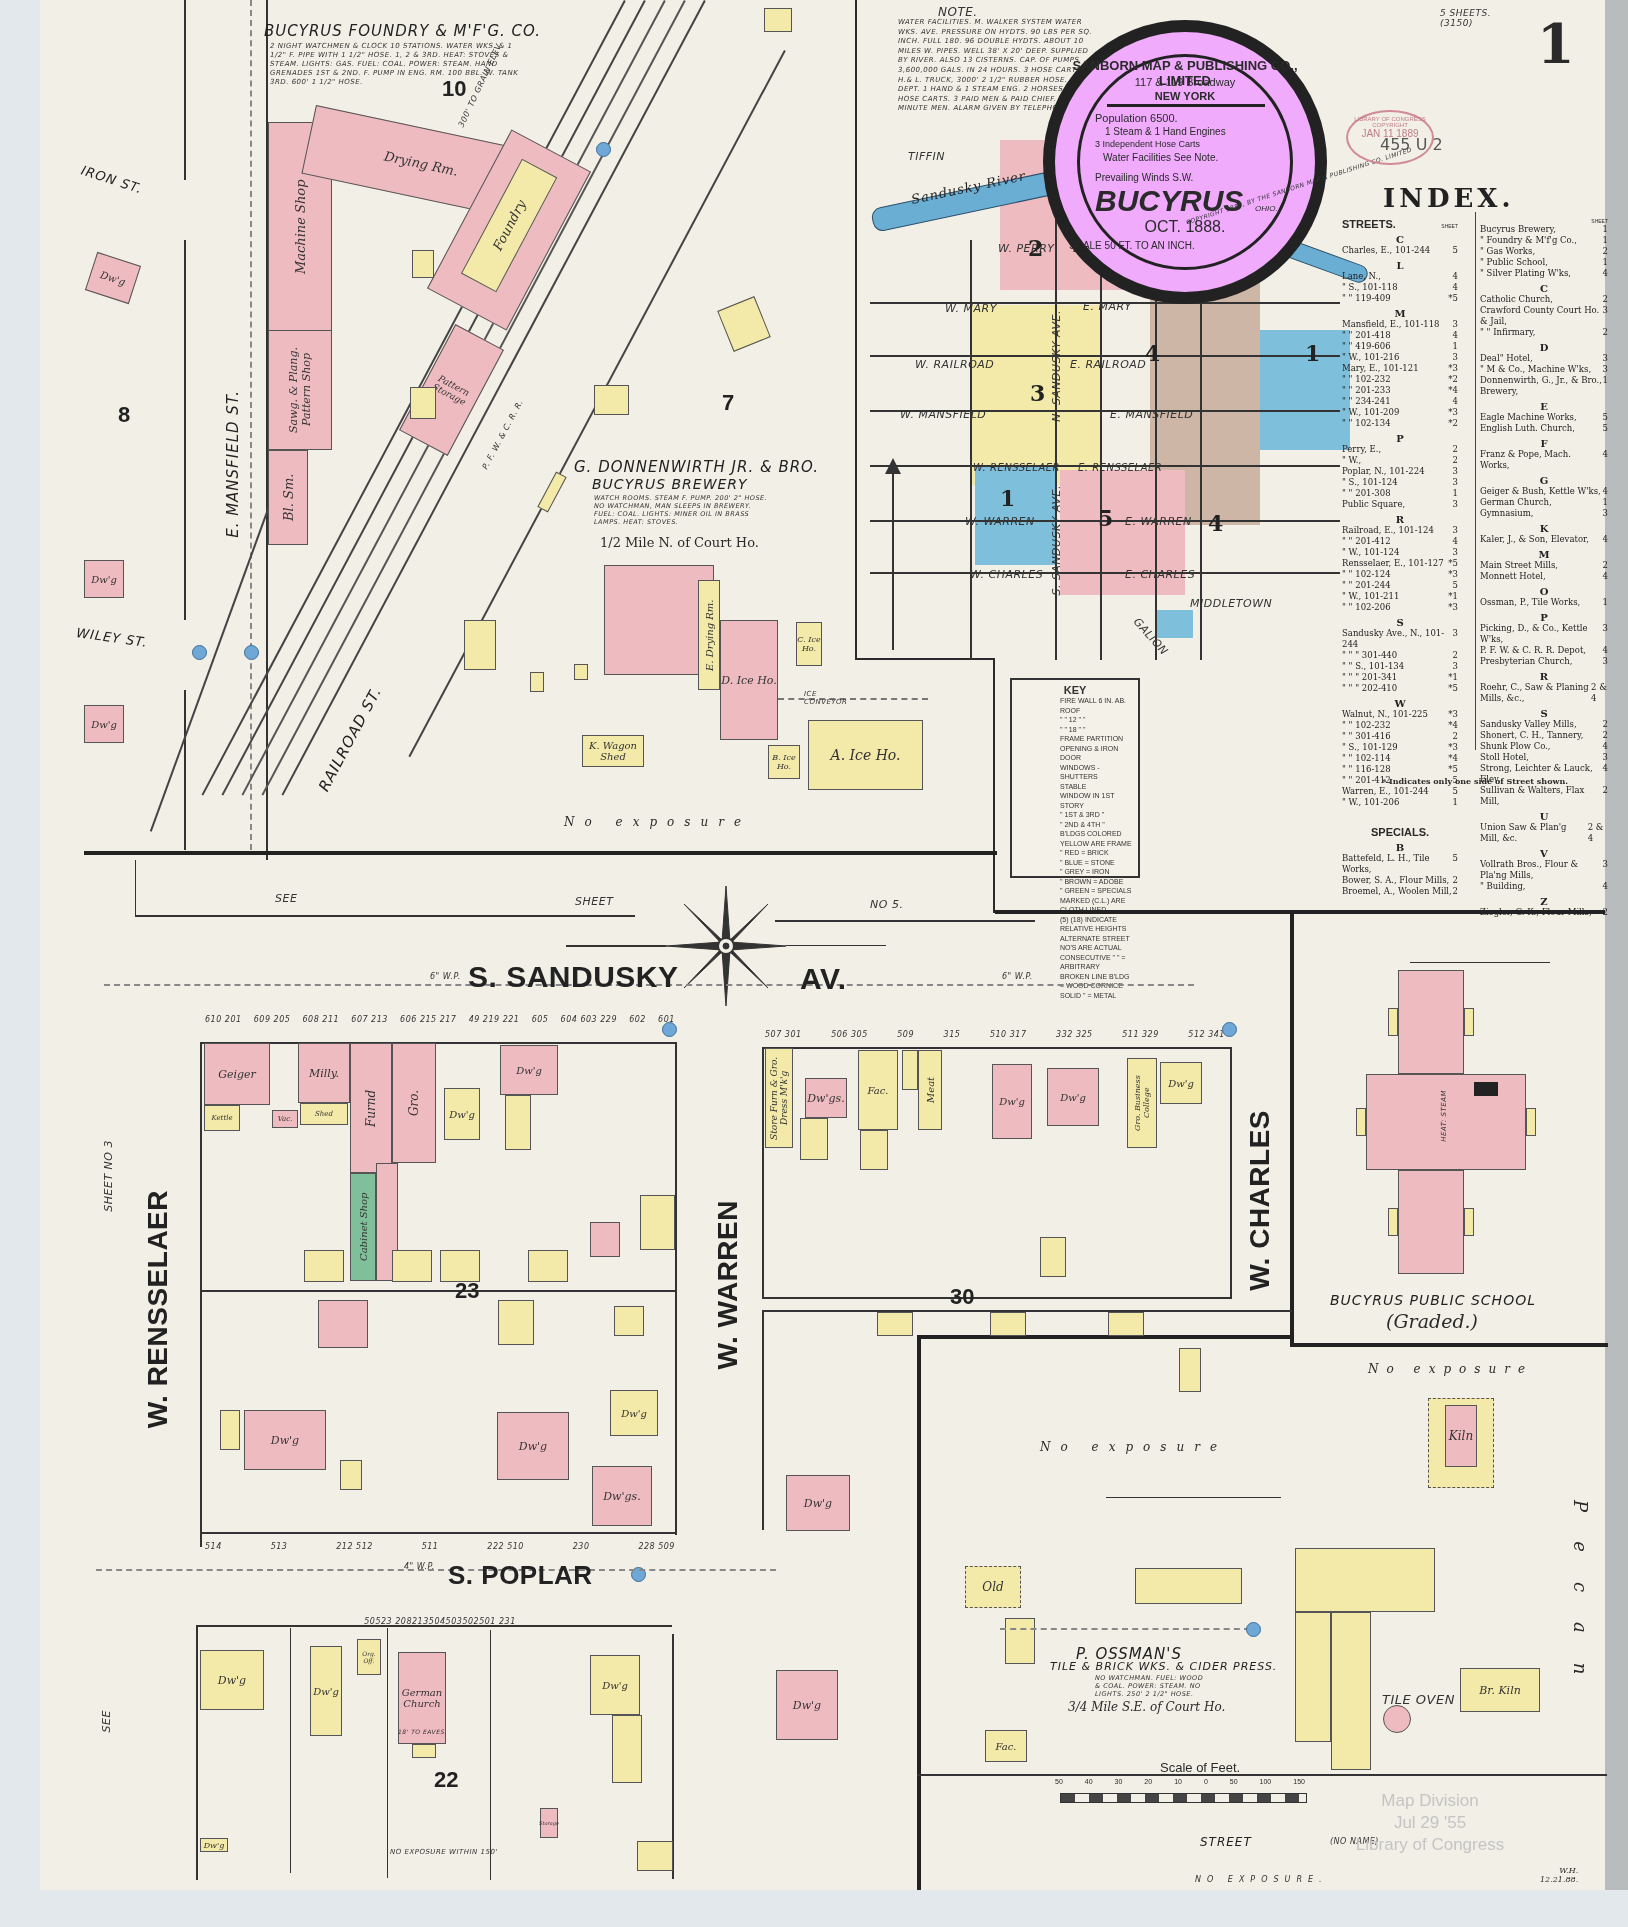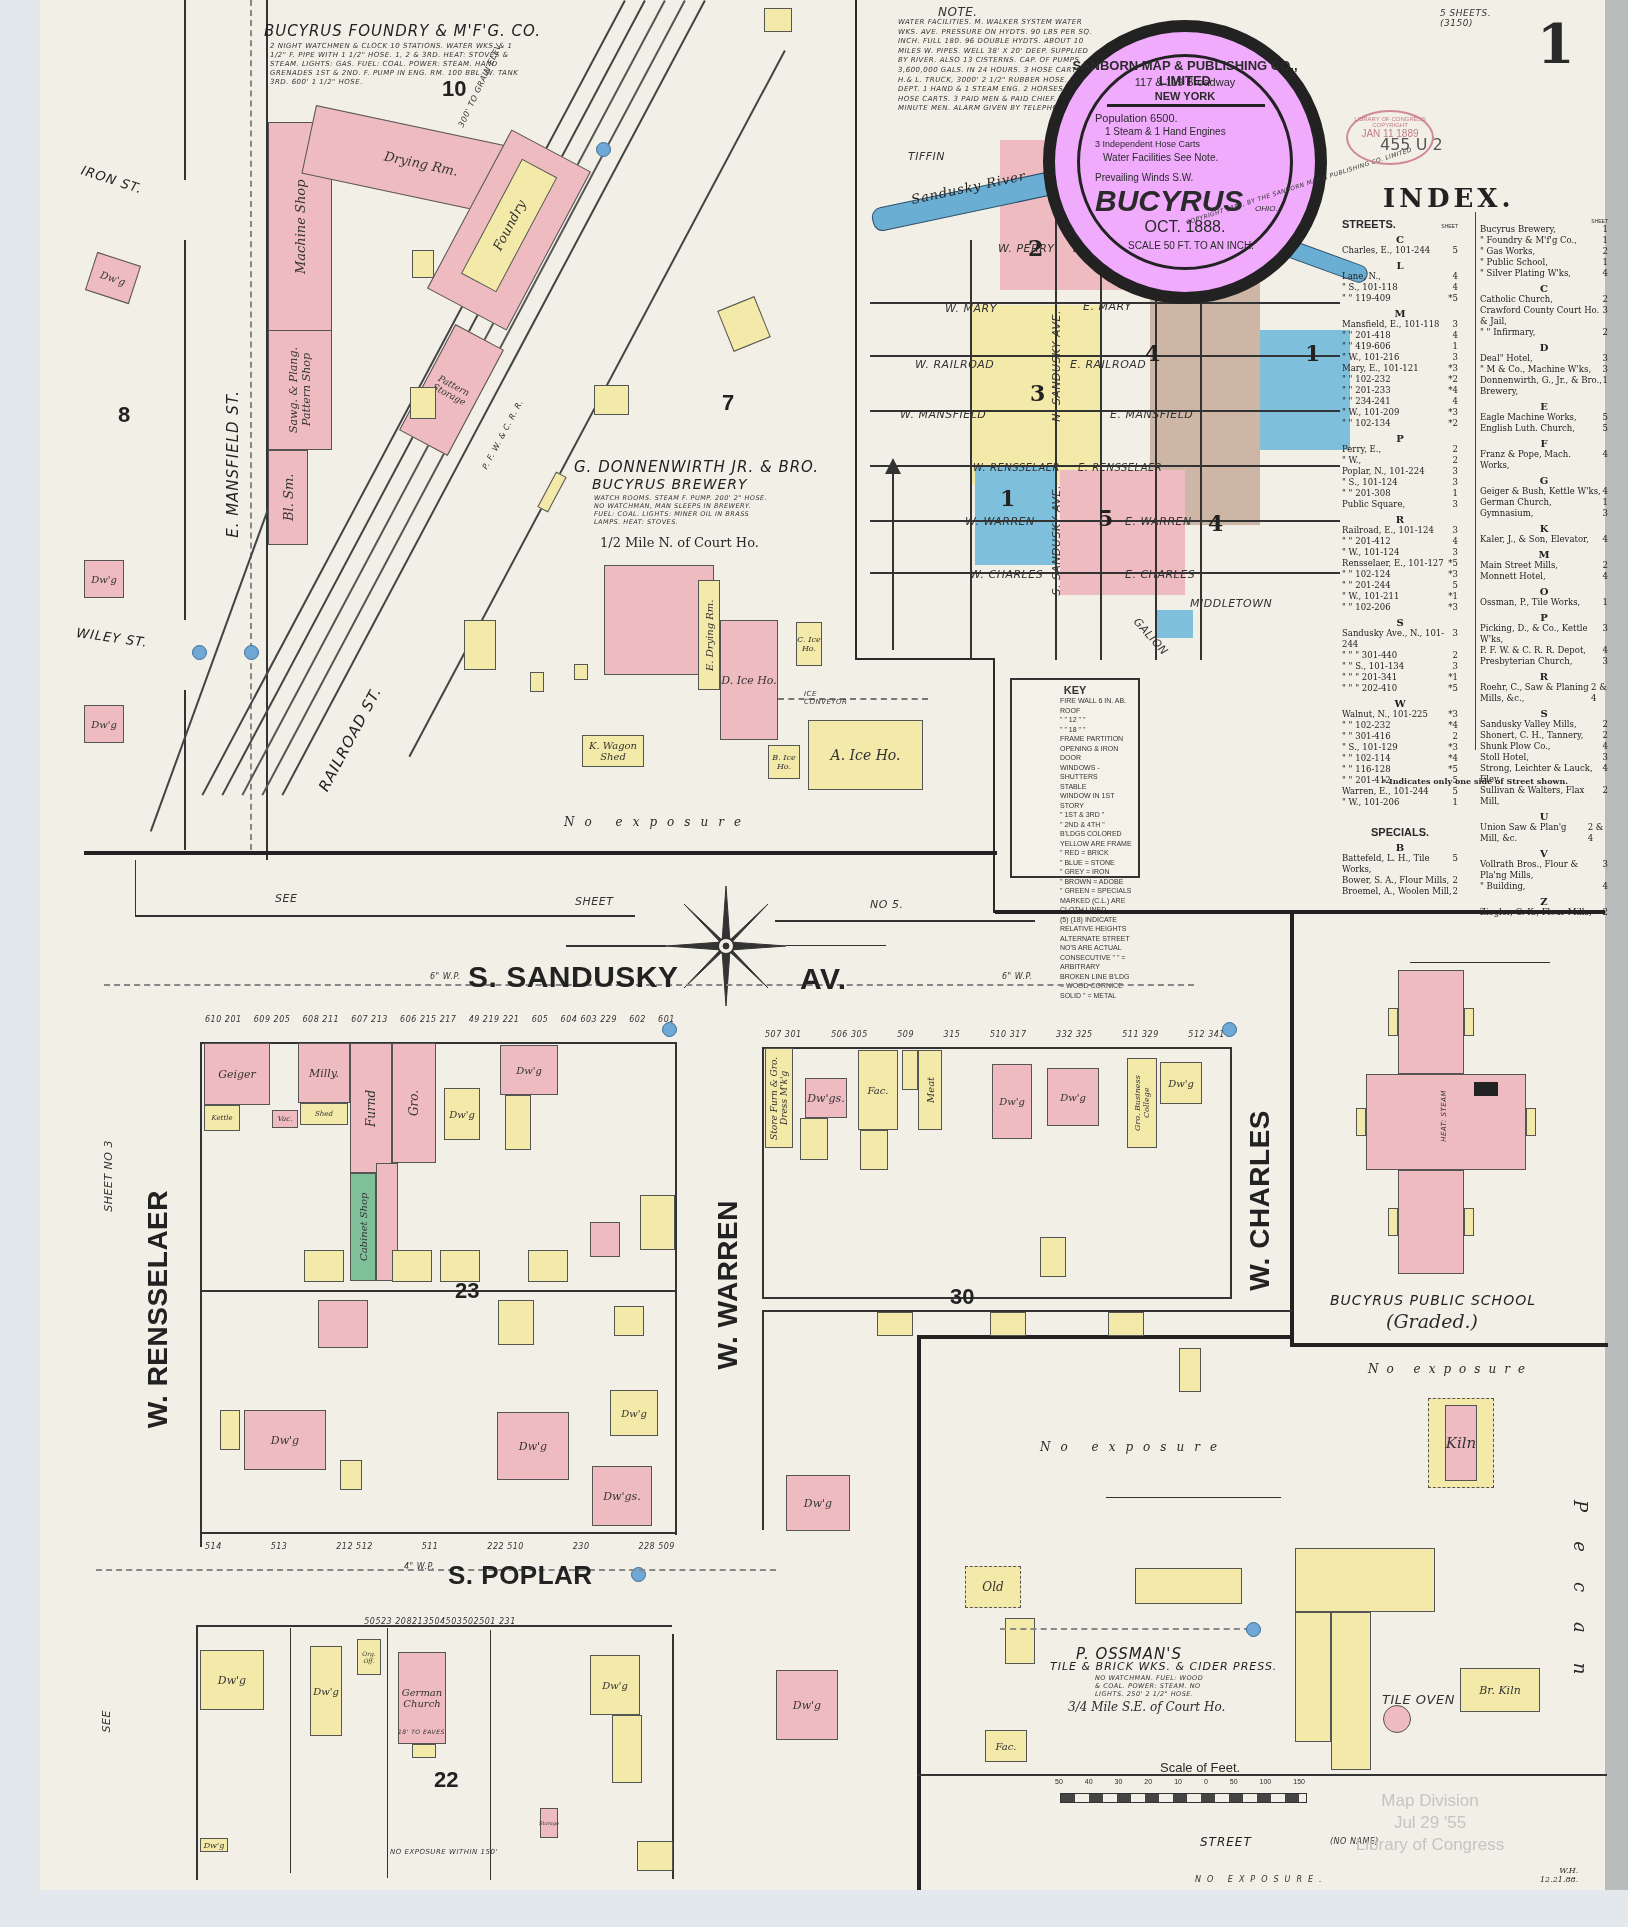--- a/index.html
+++ b/index.html
@@ -186,21 +186,21 @@
   <div class="abs" style="left:0;top:58px;width:100%;text-align:center;font-size:11px;font-weight:bold;">NEW YORK</div>
   <div class="abs" style="left:52px;top:72px;width:158px;height:3px;background:#222;"></div>
   <div class="abs" style="left:40px;top:80px;font-size:11px;">Population 6500.</div>
   <div class="abs" style="left:50px;top:94px;font-size:10px;">1 Steam &amp; 1 Hand Engines</div>
   <div class="abs" style="left:40px;top:107px;font-size:9px;">3 Independent Hose Carts</div>
   <div class="abs" style="left:48px;top:120px;font-size:10px;">Water Facilities See Note.</div>
   <div class="abs" style="left:40px;top:140px;font-size:10px;">Prevailing Winds S.W.</div>
   <div class="abs" style="left:40px;top:152px;font-size:30px;font-weight:bold;font-style:italic;">BUCYRUS</div>
   <div class="abs" style="left:200px;top:172px;font-size:8px;font-style:italic;">OHIO.</div>
   <div class="abs" style="left:0;top:186px;width:100%;text-align:center;font-size:16px;">OCT. 1888.</div>
-  <div class="abs" style="left:0;top:208px;width:100%;text-align:center;font-size:10px;padding-left:6px;">SCALE 50 FT. TO AN INCH.</div>
+  <div class="abs" style="left:8px;top:208px;width:100%;text-align:left;font-size:10px;padding-left:6px;">SCALE 50 FT. TO AN INCH.</div>
 </div>
 <div class="abs hw" style="left:1180px;top:180px;width:250px;font-size:6px;transform:rotate(-18deg);">COPYRIGHT 1888, BY THE SANBORN MAP &amp; PUBLISHING CO. LIMITED</div>
 
 <div class="abs hw" style="left:1440px;top:8px;font-size:9px;width:60px;">5 SHEETS. (3150)</div>
 <div class="abs" style="left:1537px;top:12px;font-family:'DejaVu Serif',serif;font-weight:bold;font-size:54px;">1</div>
 
 <div class="stamp" style="left:1346px;top:110px;width:88px;height:55px;padding-top:4px;box-sizing:border-box;">
   <div style="font-size:6px;">LIBRARY OF CONGRESS</div>
   <div style="font-size:6px;">COPYRIGHT</div>
   <div style="font-size:10px;">JAN 11 1889</div>
@@ -746,21 +746,21 @@
   <div class="abs yellow" style="left:114px;top:238px;width:10px;height:28px;"></div>
   <div class="abs" style="left:124px;top:112px;width:24px;height:14px;background:#222;"></div>
   <div class="abs hw" style="left:90px;top:120px;font-size:7px;writing-mode:vertical-rl;transform:rotate(180deg);">HEAT: STEAM</div>
 </div>
 <div class="abs street" style="left:1330px;top:1292px;font-size:14px;">BUCYRUS PUBLIC SCHOOL</div>
 <div class="abs" style="left:1386px;top:1310px;font-family:'DejaVu Serif',serif;font-style:italic;font-size:19px;">(Graded.)</div>
 <div class="abs" style="left:1410px;top:962px;width:140px;height:1px;background:#333;"></div>
 
 <div class="abs" style="left:1368px;top:1362px;font-family:'DejaVu Serif',serif;font-style:italic;font-size:12px;letter-spacing:8px;">No exposure</div>
 <div class="abs yellow" style="left:1428px;top:1398px;width:66px;height:90px;border-style:dashed;">
-  <div class="abs pink lbl" style="left:16px;top:6px;width:32px;height:76px;font-size:15px;">Kiln</div>
+  <div class="abs pink lbl" style="left:16px;top:6px;width:32px;height:62px;font-size:12px;">Kiln</div>
 </div>
 <div class="abs" style="left:1106px;top:1497px;width:175px;height:1px;background:#333;"></div>
 <div class="abs yellow lbl" style="left:965px;top:1566px;width:56px;height:42px;border-style:dashed;font-size:12px;">Old</div>
 <div class="abs yellow" style="left:1135px;top:1568px;width:107px;height:36px;"></div>
 <div class="abs yellow" style="left:1295px;top:1548px;width:140px;height:64px;"></div>
 <div class="abs yellow" style="left:1295px;top:1612px;width:36px;height:130px;"></div>
 <div class="abs yellow" style="left:1331px;top:1612px;width:40px;height:158px;"></div>
 <div class="abs yellow" style="left:1005px;top:1618px;width:30px;height:46px;"></div>
 <div class="abs yellow lbl" style="left:985px;top:1730px;width:42px;height:32px;font-size:10px;">Fac.</div>
 <div class="abs yellow lbl" style="left:1460px;top:1668px;width:80px;height:44px;font-size:11px;">Br. Kiln</div>

